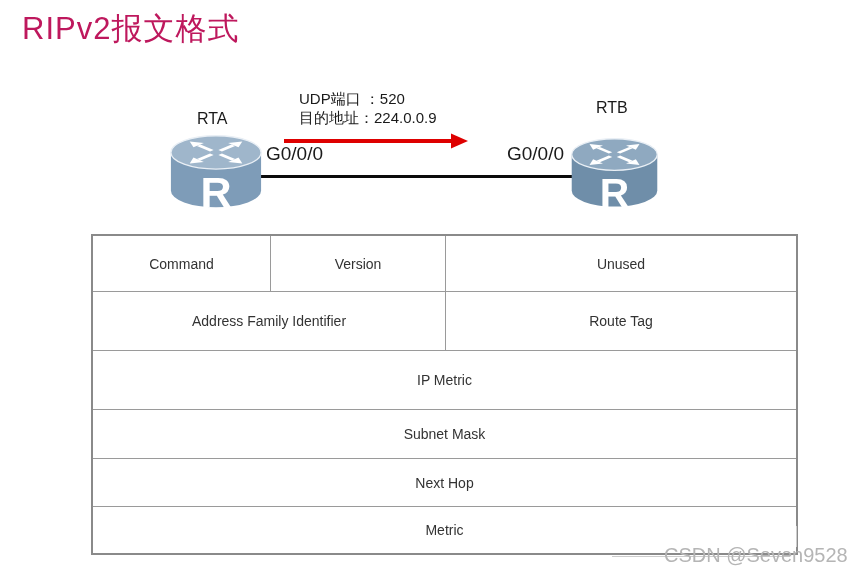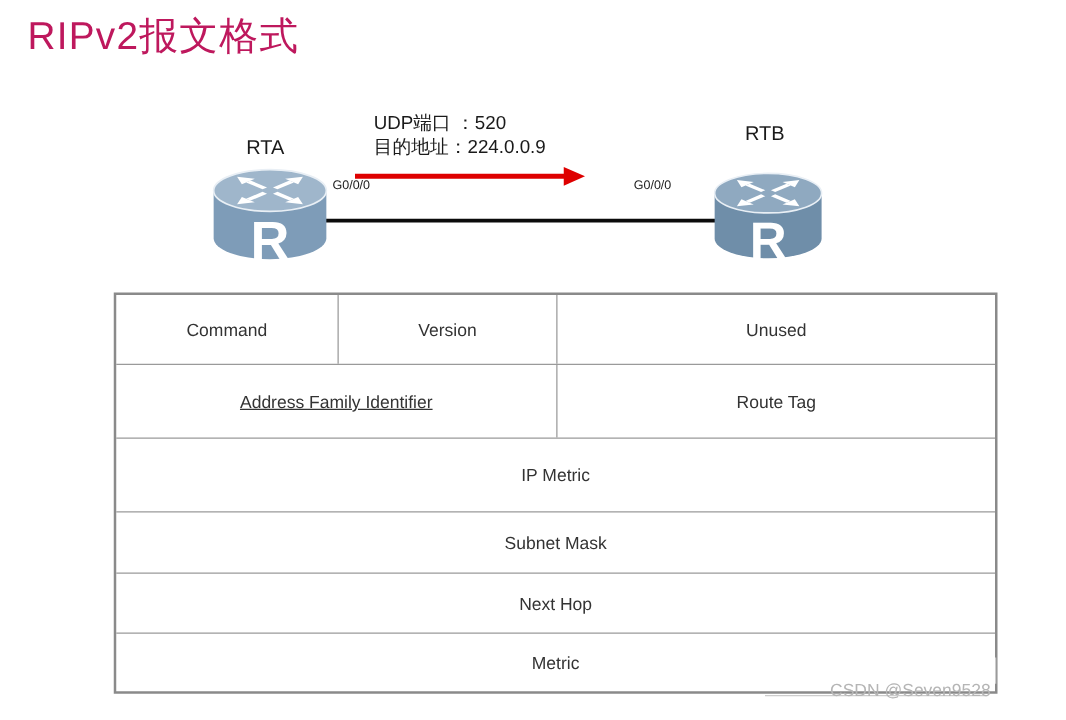--- a/index.html
+++ b/index.html
@@ -32,21 +32,21 @@
     position: absolute;
     font-size: 16px;
     color: #1a1a1a;
     white-space: nowrap;
   }
   .rta-label { left: 197px; top: 110px; }
   .rtb-label { left: 596px; top: 99px; }
 
   .iface-label {
     position: absolute;
-    font-size: 10px;
+    font-size: 19px;
     color: #1a1a1a;
     white-space: nowrap;
   }
   .iface-left  { left: 266px; top: 143px; }
   .iface-right { left: 507px; top: 143px; }
 
   .packet-note {
     position: absolute;
     left: 299px;
     top: 89px;
@@ -116,30 +116,30 @@
   .pt-cell:last-child { border-right: none; }
   .r1 { height: 55px; }
   .r2 { height: 58px; }
   .r3 { height: 58px; }
   .r4 { height: 48px; }
   .r5 { height: 47px; }
   .r6 { height: 46px; }
   .w-cmd    { width: 25.32%; }
   .w-ver    { width: 24.90%; }
   .w-unused { width: 49.78%; }
-  .w-afi    { width: 50.22%; text-decoration: underline; }
+  .w-afi    { width: 50.22%; }
   .w-rtag   { width: 49.78%; }
   .w-full   { width: 100%; }
 
   
   .watermark {
     position: absolute;
     left: 664px;
     top: 544px;
-    font-size: 14px;
+    font-size: 20px;
     color: #b5b5b5;
     white-space: nowrap;
   }
   .wm-hline {
     position: absolute;
     left: 612px;
     top: 556px;
     width: 178px;
     height: 1px;
     background: #cccccc;

